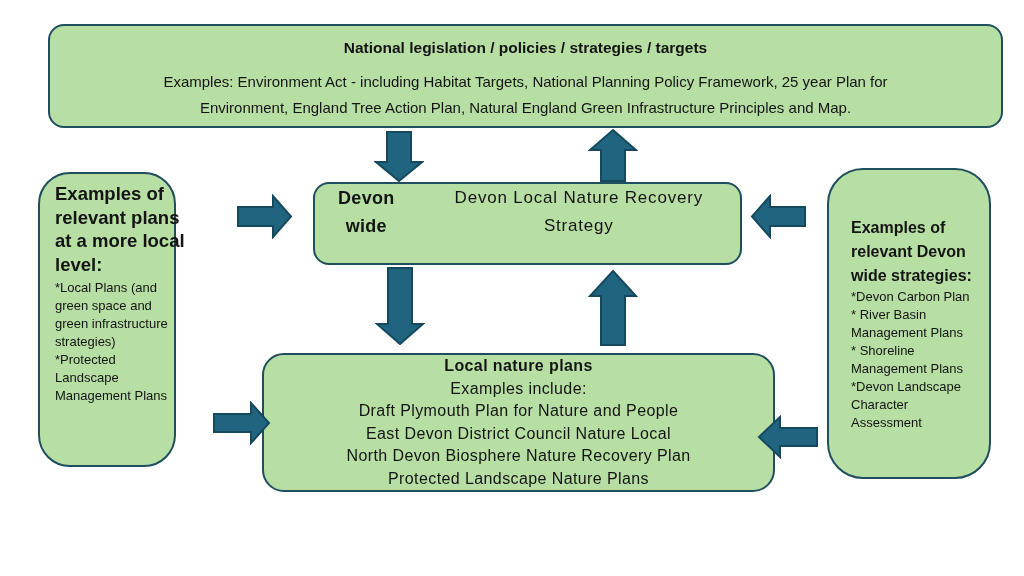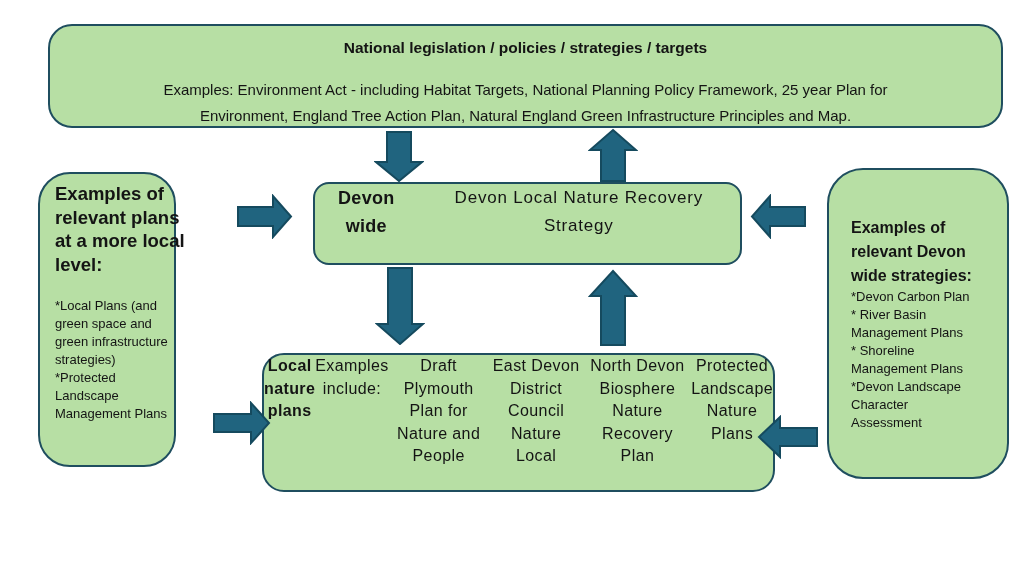--- a/index.html
+++ b/index.html
@@ -20,40 +20,40 @@
     overflow: hidden;
     background: var(--background);
   }
   .box {
     position: absolute;
     background: var(--box-fill);
     border: 2.5px solid var(--box-border);
     color: var(--text);
   }
   
-  #national-box { left: 48px; top: 24px; width: 955px; height: 104px; border-radius: 24px; text-align: center; padding-top: 9px; }
+  #national-box { left: 48px; top: 24px; width: 955px; height: 104px; border-radius: 16px; text-align: center; padding-top: 9px; }
   #national-box .title { font-weight: bold; font-size: 15.5px; line-height: 26px; }
-  #national-box .body  { font-size: 15px; line-height: 26px; width: 810px; margin: 16px auto; }
+  #national-box .body  { font-size: 15px; line-height: 26px; width: 810px; margin: 8px auto; }
   
   #devon-box { left: 313px; top: 182px; width: 429px; height: 83px; border-radius: 16px;
                display: flex; flex-direction: row; justify-content: center; text-align: center; }
   #devon-box .title { font-weight: bold; font-size: 18px; line-height: 28px; letter-spacing: .3px; }
   #devon-box .body  { font-size: 17px; line-height: 28px; letter-spacing: .8px; }
   
   #local-box { left: 262px; top: 353px; width: 513px; height: 139px; border-radius: 22px;
-               display: flex; flex-direction: row; justify-content: center; text-align: center;
+               display: flex; flex-direction: column; justify-content: center; text-align: center;
                font-size: 16px; line-height: 22.5px; letter-spacing: .4px; }
   #local-box .title { font-weight: bold; }
   
   #left-examples-box { left: 38px; top: 172px; width: 138px; height: 295px; border-radius: 32px;
                        padding: 8px 0 0 15px; }
   #left-examples-box .heading { font-weight: bold; font-size: 18.5px; line-height: 23.5px; width: 133px; }
-  #left-examples-box .list { font-size: 13px; line-height: 18px; width: 118px; margin-top: 21px; }
+  #left-examples-box .list { font-size: 13px; line-height: 18px; width: 118px; margin-top: 3px; }
   
-  #right-examples-box { left: 827px; top: 168px; width: 182px; height: 311px; border-radius: 36px;
+  #right-examples-box { left: 827px; top: 168px; width: 164px; height: 311px; border-radius: 36px;
                         display: flex; flex-direction: column; justify-content: center; padding-left: 22px; }
   #right-examples-box .heading { font-weight: bold; font-size: 16px; line-height: 24px; width: 126px; }
   #right-examples-box .list { font-size: 13px; line-height: 18px; width: 124px; }
   
   .arrow { position: absolute; display: block; }
   .arrow polygon { fill: var(--arrow-fill); stroke: var(--arrow-border); stroke-width: 2; stroke-linejoin: miter; }
 </style>
 </head>
 <body>
 

